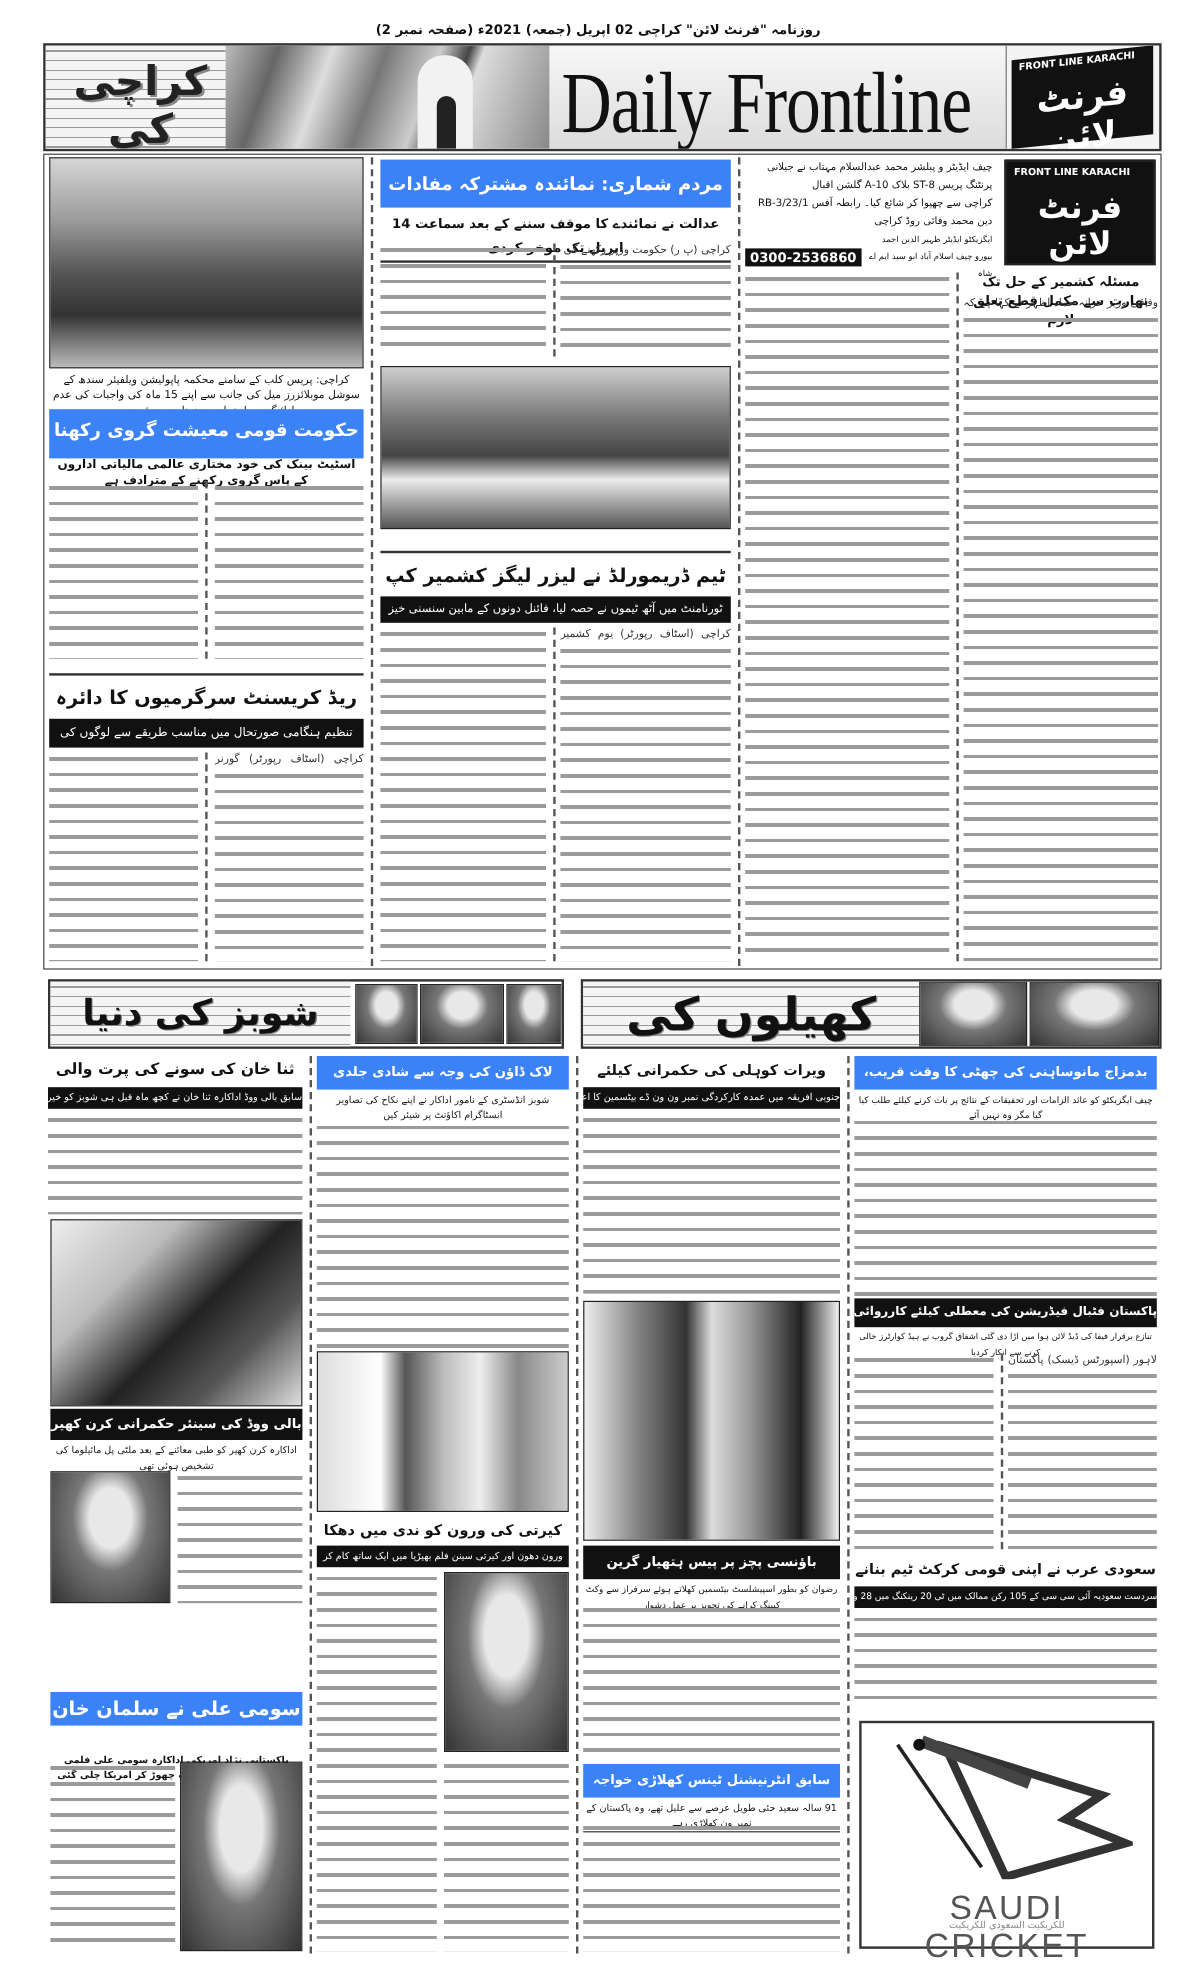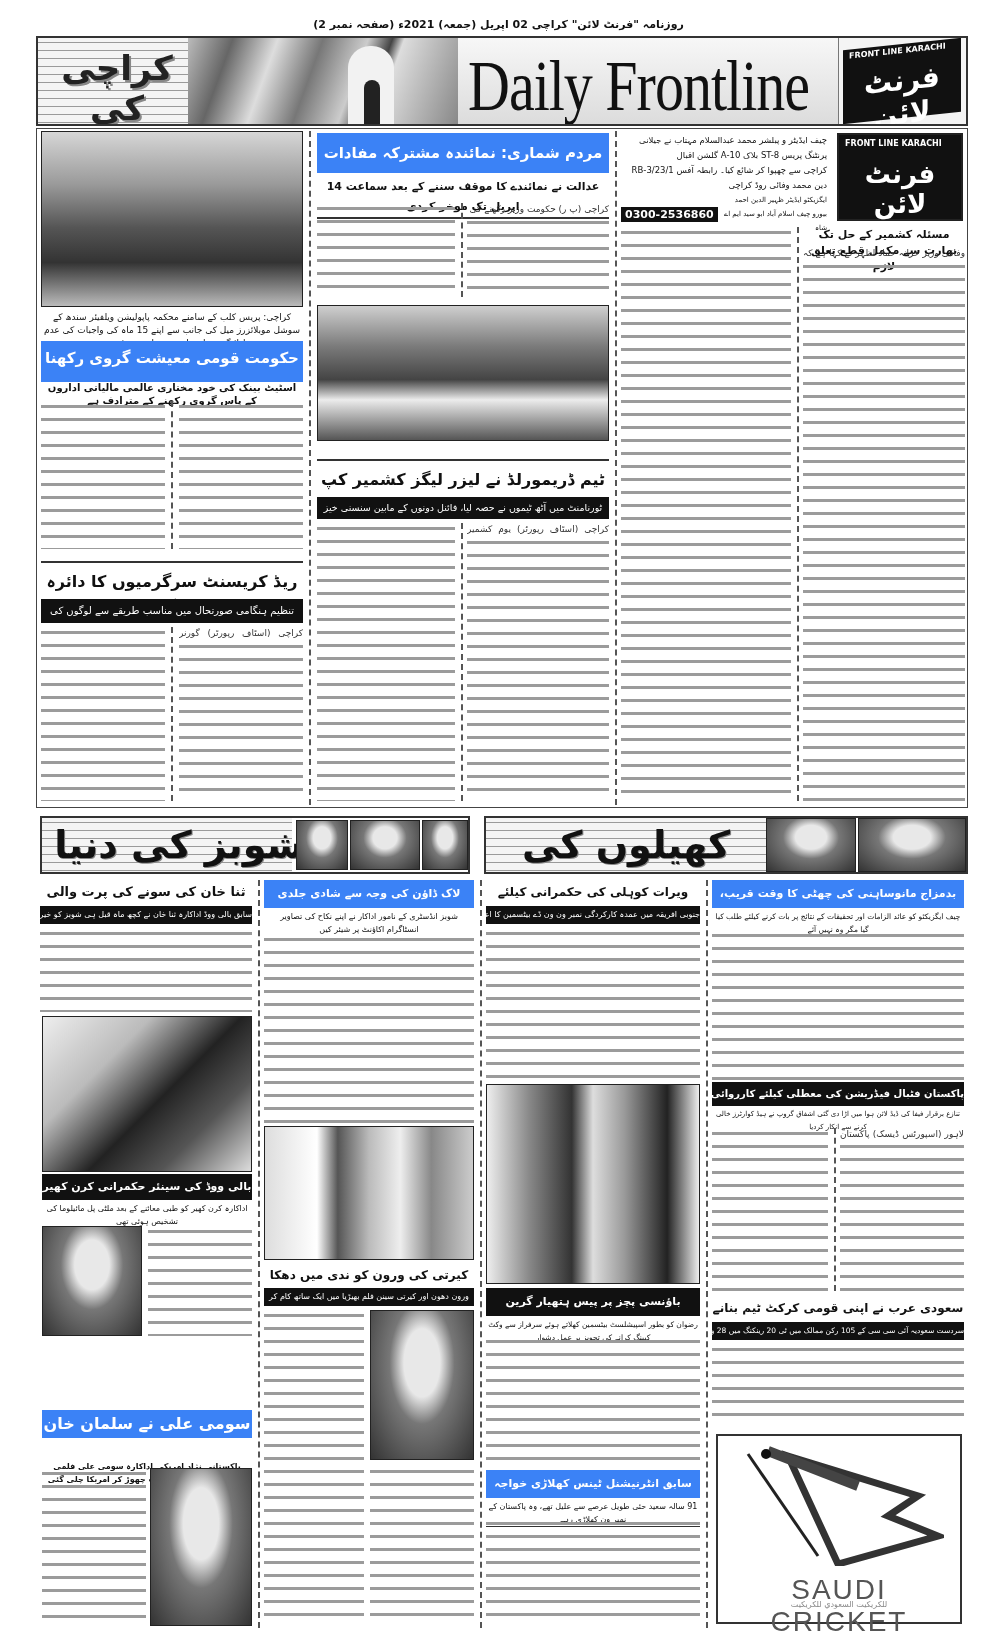--- a/index.html
+++ b/index.html
@@ -127,21 +127,21 @@
   <div class="abs col-sep" style="left:760px;top:98px;height:574px;"></div>
   <div class="abs hdr-plain" style="left:766px;top:98px;width:162px;font-size:11px;line-height:16px;">مسئلہ کشمیر کے حل تک بھارت سے مکمل قطع تعلق لازم</div>
   <div class="abs body-text" style="left:766px;top:118px;width:162px;height:14px;">وفاقی وزیر خزانہ حماد اظہر نے کہا ہے کہ ای سی سی نے بھارت سے قبل</div>
   <div class="abs body-text filler" style="left:766px;top:132px;width:162px;height:540px;"></div>
 </div>
 
 <div class="abs bottomsec">
 
   <div class="abs section-banner" style="left:4px;top:10px;width:430px;height:58px;">
     <div class="abs stripes" style="left:0;top:0;width:250px;height:54px;"></div>
-    <div class="abs banner-title" style="left:12px;top:0;width:250px;line-height:54px;font-size:38px;">شوبز کی دنیا</div>
+    <div class="abs banner-title" style="left:0;top:0;width:250px;line-height:54px;font-size:30px;">شوبز کی دنیا</div>
     <div class="abs portrait" style="left:254px;top:2px;width:52px;height:50px;"></div>
     <div class="abs portrait" style="left:308px;top:2px;width:70px;height:50px;"></div>
     <div class="abs portrait" style="left:380px;top:2px;width:46px;height:50px;"></div>
   </div>
 
   <div class="abs section-banner" style="left:448px;top:10px;width:484px;height:58px;">
     <div class="abs stripes" style="left:0;top:0;width:280px;height:54px;"></div>
     <div class="abs banner-title" style="left:0;top:0;width:280px;line-height:54px;font-size:38px;">کھیلوں کی دنیا</div>
     <div class="abs portrait" style="left:280px;top:0;width:90px;height:54px;"></div>
     <div class="abs portrait" style="left:372px;top:0;width:108px;height:54px;"></div>

